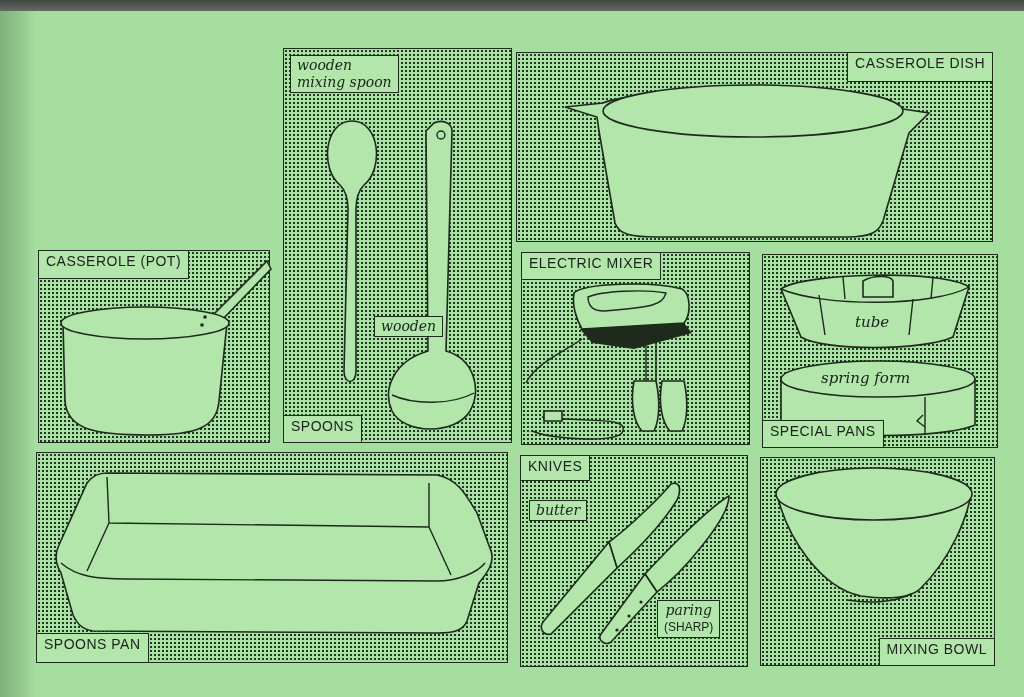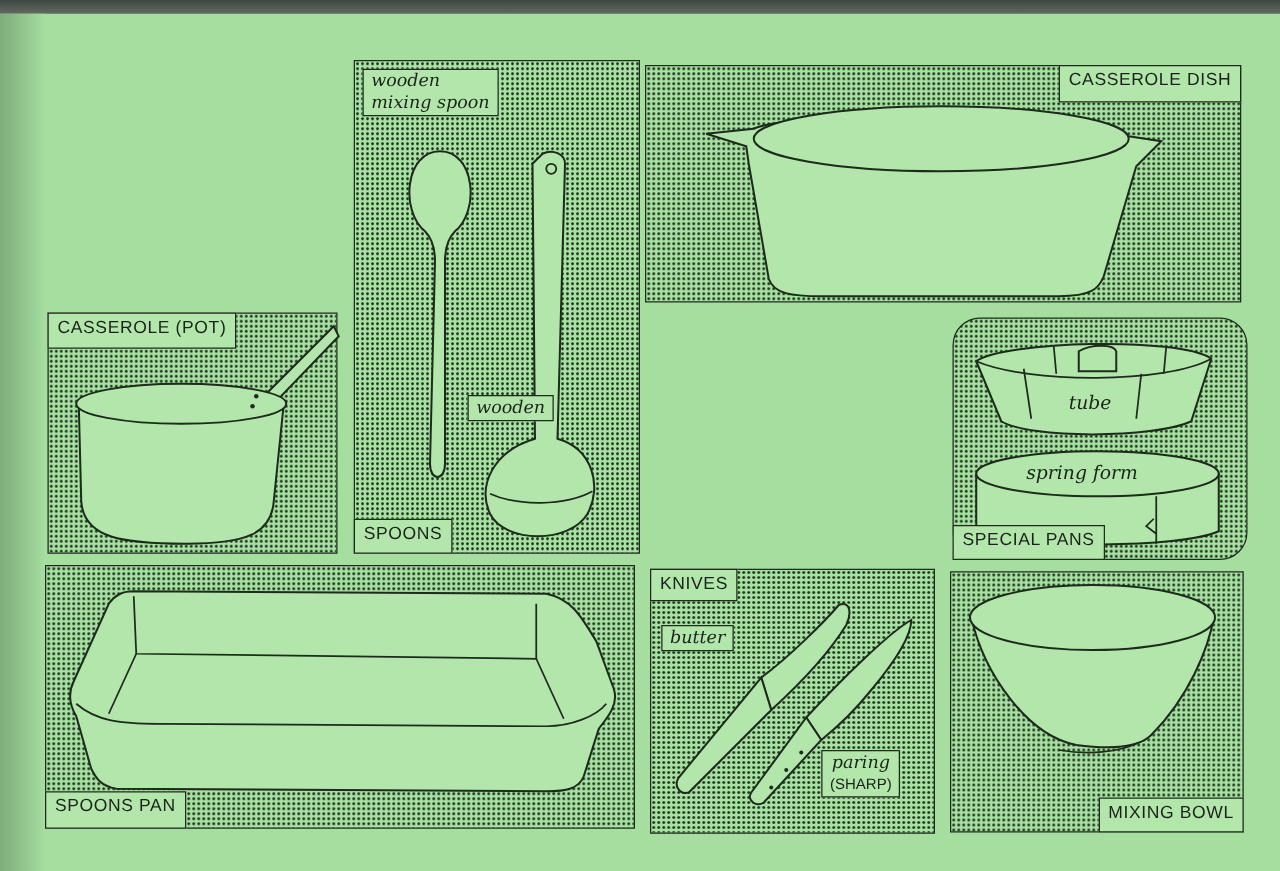--- a/index.html
+++ b/index.html
@@ -76,22 +76,36 @@
     <svg class="art" width="232" height="193" style="left:0;top:0;">
       <path class="fill" d="M170 68 L228 10 L232 18 L182 70 Z"></path>
       <path class="fill" d="M24 72 L26 150 C28 180 60 184 110 184 C158 184 178 176 180 150 L188 72 Z"></path>
       <ellipse class="fill" cx="106" cy="72" rx="84" ry="16"></ellipse>
       <circle class="dark" cx="166" cy="66" r="1.8"></circle>
       <circle class="dark" cx="163" cy="74" r="1.8"></circle>
     </svg>
     <div class="label" style="left:-1px;top:-1px;height:29px;">CASSEROLE (POT)</div>
   </div>
 
+  <div class="panel" style="left:521px;top:241px;width:229px;height:193px;">
+    <svg class="art" width="229" height="193" style="left:0;top:0;">
+      <path class="line" d="M60 86 C40 100 14 110 4 130"></path>
+      <path class="line" d="M20 164 C60 170 110 162 100 180 C90 190 30 186 10 178"></path>
+      <path class="fill" d="M22 158 L40 158 L40 168 L22 168 Z"></path>
+      <path class="fill" d="M52 40 C62 30 130 28 160 36 C168 40 170 60 162 70 L60 76 C54 66 50 52 52 40 Z"></path>
+      <path class="line" d="M66 44 C80 38 122 36 144 40 C140 52 132 54 82 58 C70 58 66 52 66 44 Z"></path>
+      <path class="dark" d="M58 76 L162 70 L170 80 L112 96 L70 90 Z"></path>
+      <path class="line" d="M124 90 L124 130 M134 90 L134 130"></path>
+      <path class="fill" d="M112 128 C108 150 112 170 120 178 L132 178 C138 166 138 146 134 128 Z"></path>
+      <path class="fill" d="M140 128 C136 150 140 170 148 178 L160 178 C166 166 166 146 162 128 Z"></path>
+    </svg>
+    <div class="label" style="left:-1px;top:-1px;height:28px;">ELECTRIC MIXER</div>
+  </div>
 
-  <div class="panel" style="left:762px;top:243px;width:236px;height:194px;border-radius:22px;">
+  <div class="panel" style="left:762px;top:243px;width:236px;height:194px;">
     <svg class="art" width="236" height="194" style="left:0;top:0;">
       <path class="fill" d="M18 34 C40 18 180 14 206 32 L190 82 C160 96 60 96 38 82 Z"></path>
       <path class="fill" d="M100 42 L100 26 C110 20 128 20 130 26 L130 42 Z"></path>
       <path class="line" d="M18 34 C60 52 170 52 206 32"></path>
       <path class="line" d="M56 40 L62 80 M150 44 L146 80 M80 22 L82 44 M170 22 L168 44"></path>
       <text x="92" y="72">tube</text>
       <path class="fill" d="M18 124 L18 170 C60 184 180 184 212 170 L212 124 Z"></path>
       <ellipse class="fill" cx="115" cy="124" rx="97" ry="18"></ellipse>
       <text x="58" y="128">spring form</text>
       <path class="line" d="M162 142 L162 180 M160 160 L154 166 L162 172"></path>

